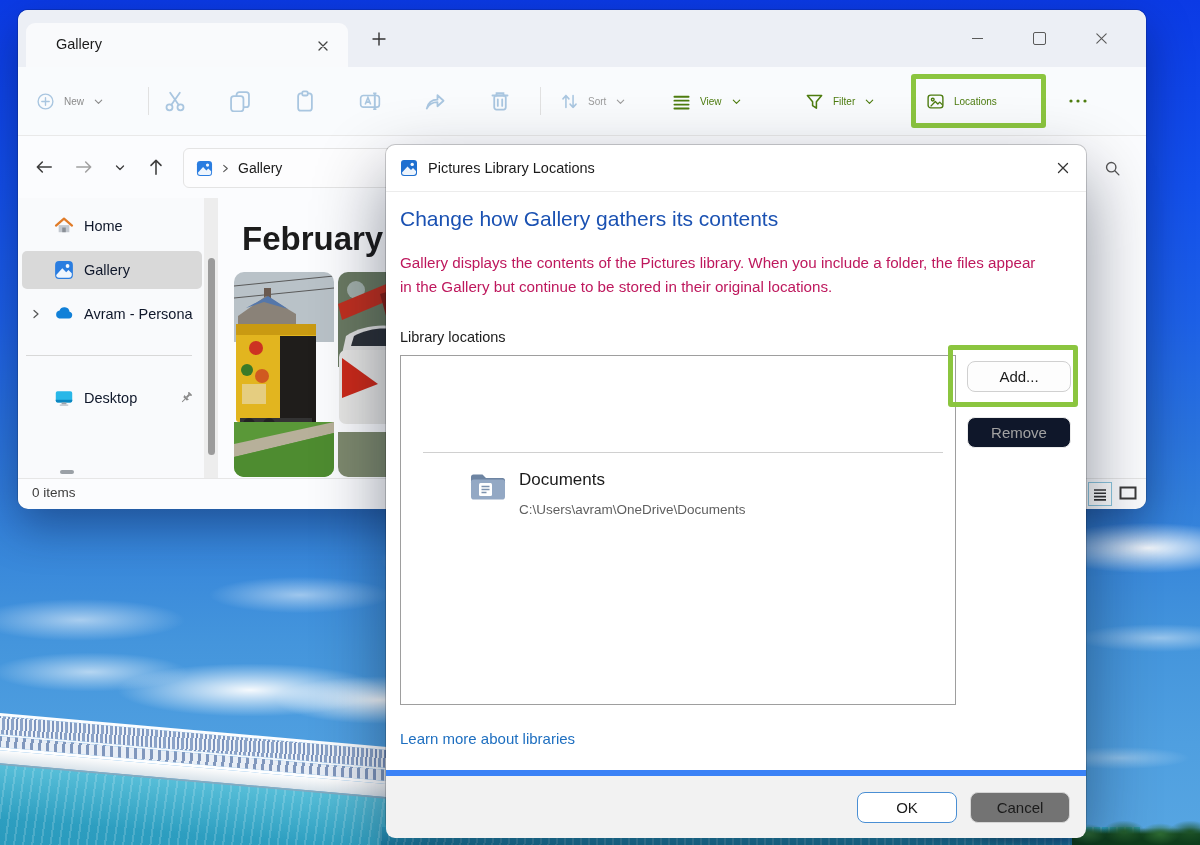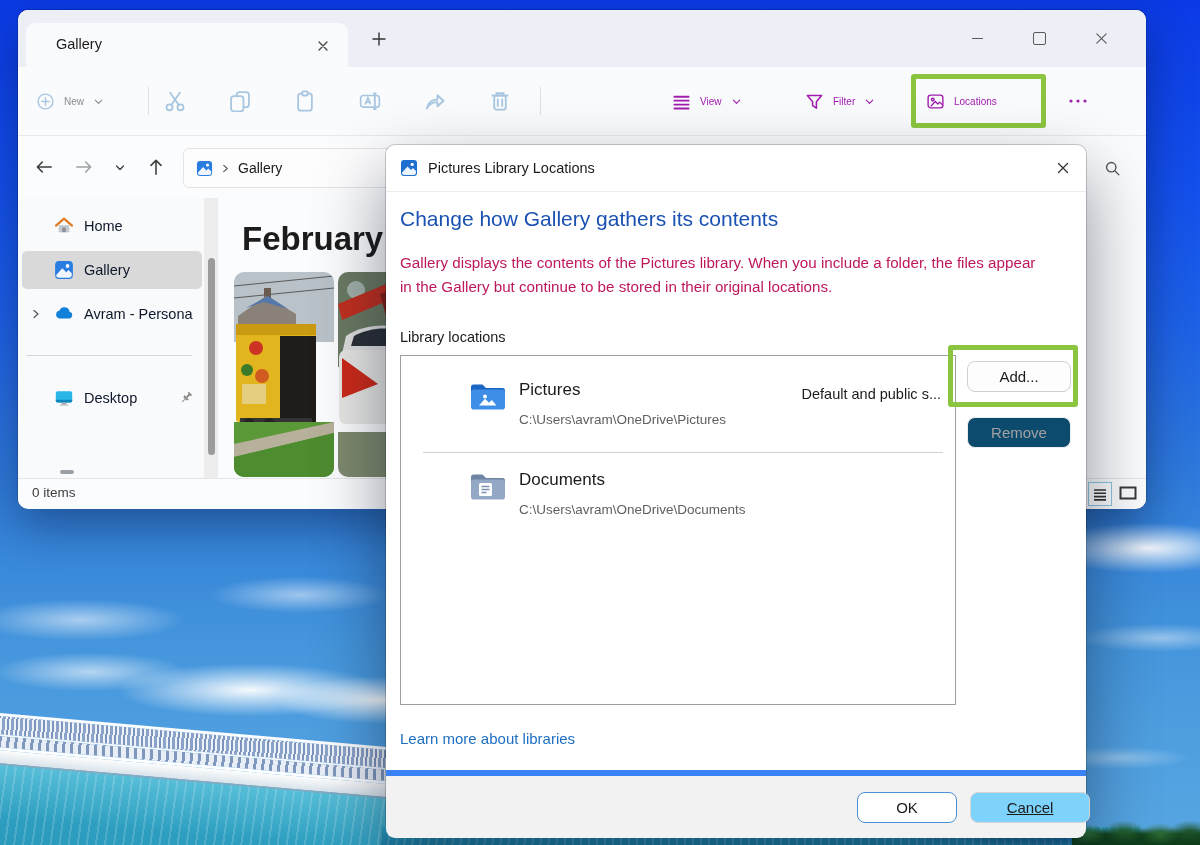--- a/index.html
+++ b/index.html
@@ -59,21 +59,21 @@
   #win-controls{right:14px;top:0;height:57px;display:flex;align-items:center;}
   .winbtn{width:62px;height:40px;display:flex;align-items:center;justify-content:center;color:#5a5a5a;}
   .min-glyph{width:11px;height:1.5px;background:#5a5a5a;}
   .max-glyph{width:11px;height:11px;border:1.3px solid #5a5a5a;border-radius:2px;}
 
   #toolbar{left:0;top:57px;width:100%;height:68px;background:#f9fbfd;border-bottom:1px solid #e9e9e9;}
   .tb-item{position:absolute;top:0;height:68px;display:flex;align-items:center;gap:9px;}
   .tb-label{font-size:10px;}
   .tb-sep{position:absolute;top:20px;width:1px;height:28px;background:#e1e1e1;}
   .tb-disabled-icon{color:#a9c6e0;}
-  .dark{color:#a21caf;}
+  .dark{color:#4d7c0f;}
   .gray{color:#8a8a8a;}
   .lightgray{color:#9b9b9b;}
   #anno-locations{left:893px;top:64px;width:135px;height:54px;border:5px solid #8bc53f;border-radius:3px;z-index:6;box-sizing:border-box;}
   #tb-more{left:1050px;}
 
   #navrow{left:0;top:126px;width:100%;height:62px;background:#fbfcfe;}
   .nav-ic{position:absolute;top:21px;width:20px;height:20px;color:#3d3d3d;}
   #addressbar{left:165px;top:12px;width:800px;height:40px;background:#fdfdfe;border:1px solid #e4e4e4;border-radius:6px;display:flex;align-items:center;padding-left:12px;gap:8px;box-sizing:border-box;}
   #addressbar .crumb{font-size:14px;color:#1b1b1b;}
   #search-ic{left:1086px;top:24px;width:17px;height:17px;color:#555;}
@@ -116,25 +116,25 @@
   #loc-row-0{top:6px;}
   #loc-row-1{top:96px;}
   .loc-ic{position:absolute;left:68px;top:18px;width:38px;height:32px;}
   .loc-name{position:absolute;left:118px;top:18px;font-size:17px;color:#1b1b1b;}
   .loc-note{position:absolute;right:14px;top:24px;font-size:14.5px;color:#1b1b1b;}
   .loc-path{position:absolute;left:118px;top:50px;font-size:13.5px;color:#5f5f5f;}
   #loc-sep{position:absolute;left:22px;top:96px;width:520px;height:1px;background:#d0d0d0;}
   #anno-add{left:562px;top:200px;width:130px;height:62px;border:5px solid #8bc53f;border-radius:3px;z-index:7;box-sizing:border-box;}
   .dlg-btn{position:absolute;box-sizing:border-box;border-radius:8px;font-size:15px;display:flex;align-items:center;justify-content:center;font-family:inherit;}
   #btn-add{left:581px;top:216px;width:104px;height:31px;background:#fdfdfd;border:1px solid #d0d0d0;color:#1b1b1b;}
-  #btn-remove{left:581px;top:272px;width:104px;height:31px;background:#0c4a6e;border:1px solid #ececec;color:#a2a2a2;}
+  #btn-remove{left:581px;top:272px;width:104px;height:31px;background:#0f172a;border:1px solid #ececec;color:#a2a2a2;}
   #dlg-link{left:14px;top:585px;font-size:15px;color:#1e6fc0;}
   #dlg-footer{left:0;top:625px;width:100%;height:62px;background:#f2f2f2;border-top:6px solid #3b82f6;border-radius:0 0 9px 9px;}
   #btn-ok{left:471px;top:16px;width:100px;height:31px;background:#fff;border:1.5px solid #4a8fd4;color:#1b1b1b;}
-  #btn-cancel{left:584px;top:16px;width:120px;height:31px;background:#7dd3fc;border:1px solid #d5d5d5;color:#1b1b1b;text-decoration:underline;}
+  #btn-cancel{left:584px;top:16px;width:100px;height:31px;background:#737373;border:1px solid #d5d5d5;color:#1b1b1b;}
 </style>
 </head>
 <body>
 
 <div class="abs" id="wallpaper"></div>
 <div class="abs" id="bridge">
   <div class="lattice"></div>
     <div class="lattice2"></div>
     <div class="deck"></div>
     <div class="underdeck"></div>
@@ -238,20 +238,34 @@
         <svg viewBox="0 0 16 16" width="22" height="22" fill="none" stroke="currentColor" stroke-width="1.3" stroke-linecap="round">
             <path d="M2.5 4 H13.5"></path>
             <path d="M5.5 4 V2.3 H10.5 V4"></path>
             <rect x="3.8" y="4" width="8.4" height="10.2" rx="1.6"></rect>
             <path d="M6.4 6.8 V11.6 M9.6 6.8 V11.6"></path>
           </svg>
         </span>
     </div>
     <div class="tb-sep" style="left:522px;"></div>
 
+    <div class="tb-item" style="left:542px;">
+      <span class="tb-disabled-icon">
+        <svg viewBox="0 0 16 16" width="19" height="19" fill="none" stroke="currentColor" stroke-width="1.3" stroke-linecap="round" stroke-linejoin="round">
+            <path d="M5 13 V3 M2.5 5.8 L5 3 L7.5 5.8"></path>
+            <path d="M11 3 V13 M8.5 10.2 L11 13 L13.5 10.2"></path>
+          </svg>
+        </span>
+      <span class="tb-label lightgray">Sort</span>
+      <span class="lightgray">
+        <svg viewBox="0 0 12 12" width="11" height="11" fill="none" stroke="currentColor" stroke-width="1.2">
+            <path d="M2.5 4.5 L6 8 L9.5 4.5" stroke-linecap="round" stroke-linejoin="round"></path>
+          </svg>
+        </span>
+    </div>
     <div class="tb-item" style="left:654px;">
       <span class="dark">
         <svg viewBox="0 0 16 16" width="19" height="19" stroke="currentColor" stroke-width="1.5" stroke-linecap="round">
             <path d="M2 4 H14 M2 7.3 H14 M2 10.6 H14 M2 13.9 H14"></path>
           </svg>
         </span>
       <span class="tb-label dark">View</span>
       <span class="dark">
         <svg viewBox="0 0 12 12" width="11" height="11" fill="none" stroke="currentColor" stroke-width="1.2">
             <path d="M2.5 4.5 L6 8 L9.5 4.5" stroke-linecap="round" stroke-linejoin="round"></path>
@@ -472,33 +486,20 @@
           <path d="M4.5 4.5 L13.5 13.5 M13.5 4.5 L4.5 13.5" stroke="currentColor" stroke-width="1.3" stroke-linecap="round"></path>
         </svg>
       </span>
   </div>
 
   <div class="abs" id="dlg-heading">Change how Gallery gathers its contents</div>
   <div class="abs" id="dlg-body-text">Gallery displays the contents of the Pictures library. When you include a folder, the files appear in the Gallery but continue to be stored in their original locations.</div>
   <div class="abs" id="dlg-list-label">Library locations</div>
 
   <div class="abs" id="dlg-listbox">
-    <div class="loc-row" id="loc-row-0">
-      <span class="loc-ic">
-        <svg viewBox="0 0 38 32" width="38" height="32">
-            <path d="M2 7 a2.5 2.5 0 0 1 2.5-2.5 h9 l3.5 3.5 h16.5 a2.5 2.5 0 0 1 2.5 2.5 v2 H2 Z" fill="#1b66c2"></path>
-            <rect x="2" y="9.5" width="34" height="20" rx="2.8" fill="#3e8ee8"></rect>
-            <circle cx="16" cy="16.5" r="2" fill="#fff"></circle>
-            <path d="M10 25.5 L16 18.8 L20 22.8 L22.8 20 L27.5 25.5 Z" fill="#fff"></path>
-          </svg>
-        </span>
-      <span class="loc-name">Pictures</span>
-      <span class="loc-note">Default and public s...</span>
-      <span class="loc-path">C:\Users\avram\OneDrive\Pictures</span>
-    </div>
     <div id="loc-sep"></div>
     <div class="loc-row" id="loc-row-1">
       <span class="loc-ic">
         <svg viewBox="0 0 38 32" width="38" height="32">
             <path d="M2 7 a2.5 2.5 0 0 1 2.5-2.5 h9 l3.5 3.5 h16.5 a2.5 2.5 0 0 1 2.5 2.5 v2 H2 Z" fill="#6d84a2"></path>
             <rect x="2" y="9.5" width="34" height="20" rx="2.8" fill="#93a8c4"></rect>
             <rect x="10" y="13" width="13" height="13" rx="1.5" fill="#fff"></rect>
             <path d="M12.5 16.5 H20.5 M12.5 19.5 H20.5 M12.5 22.5 H17.5" stroke="#7d92ae" stroke-width="1.4"></path>
           </svg>
         </span>

